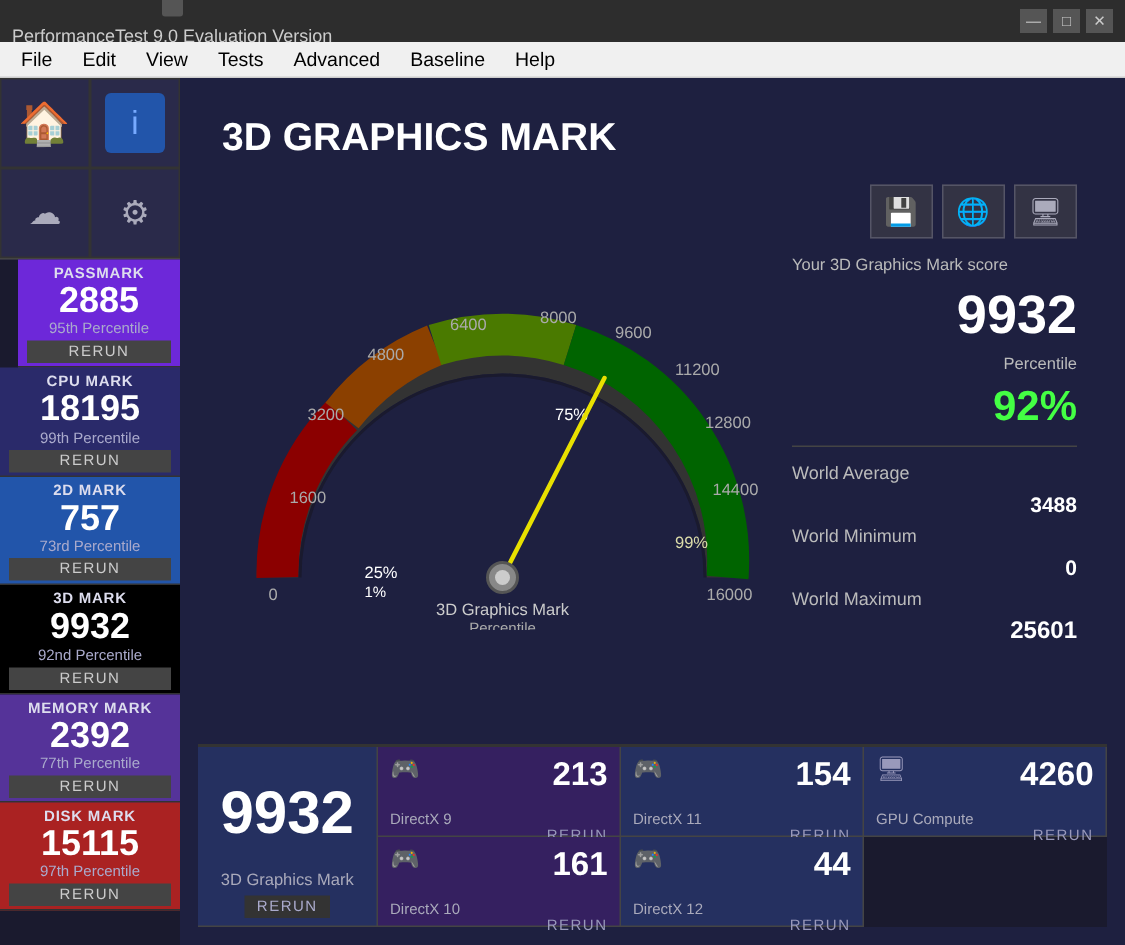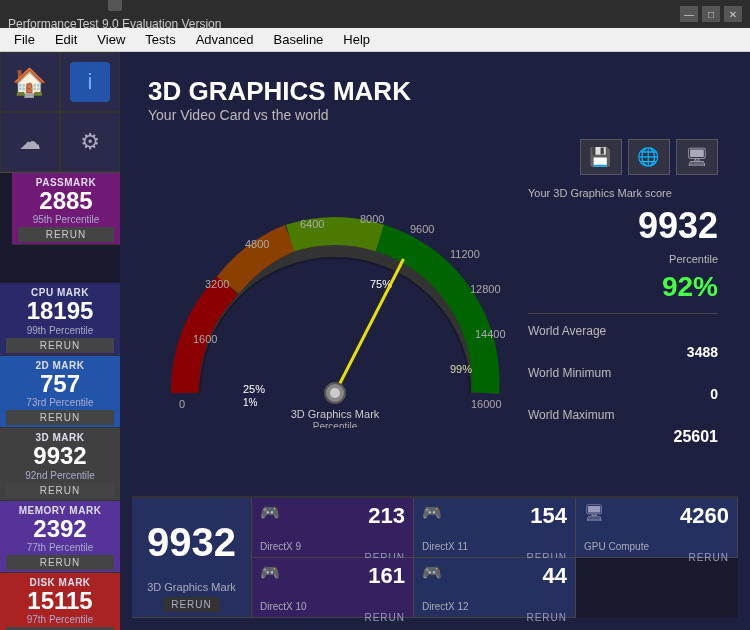--- a/index.html
+++ b/index.html
@@ -62,24 +62,24 @@
     .icon-info { font-size: 22px; color: #7af; background: #2255aa; width: 40px; height: 40px; display: flex; align-items: center; justify-content: center; border-radius: 4px; }
     .icon-cloud { font-size: 22px; color: #aab; }
     .icon-gear { font-size: 22px; color: #aab; }
 
     
     .score-card {
       padding: 4px 6px 2px 6px;
       border-bottom: 1px solid #333;
       cursor: pointer;
     }
-    .score-card.passmark { background: #701a75; margin-left: 12px; }
-    .score-card.cpu { background: #2a2a6a; margin-top: 38px; }
+    .score-card.passmark { background: #6d28d9; margin-left: 12px; }
+    .score-card.cpu { background: #2a2a6a; }
     .score-card.twod { background: #2255aa; }
-    .score-card.threed { background: #404040; }
+    .score-card.threed { background: #000000; }
     .score-card.memory { background: #553399; }
     .score-card.disk { background: #aa2222; }
 
     .score-card-title { font-size: 10px; color: #dde; font-weight: bold; letter-spacing: 0.5px; text-align: center; }
     .score-card-value { font-size: 24px; color: #fff; font-weight: bold; text-align: center; line-height: 1.1; }
     .score-card-percentile { font-size: 10px; color: #aac; text-align: center; }
     .rerun-btn {
       display: block; width: 100%; background: #444; border: none; color: #ccc;
       font-size: 10px; padding: 2px 0; cursor: pointer; margin-top: 2px; text-align: center;
       letter-spacing: 1px;
@@ -256,21 +256,20 @@
       <div class="score-card-value">15115</div>
       <div class="score-card-percentile">97th Percentile</div>
       <button class="rerun-btn">RERUN</button>
     </div>
   </div>
 
   <div class="panel">
 
     <div class="panel-header">
       <div class="panel-title">3D GRAPHICS MARK</div>
-      <div class="panel-subtitle">Your Video Card vs the world</div>
     </div>
 
     <div class="gauge-area">
       <div class="gauge-container">
         <svg class="gauge-svg" viewBox="0 0 360 230">
 
           <path d="M 30 195 A 150 150 0 0 1 330 195" fill="none" stroke="#333" stroke-width="28"></path>
 
           <path d="M 30 195 A 150 150 0 0 1 73 87" fill="none" stroke="#8b0000" stroke-width="28"></path>
 

